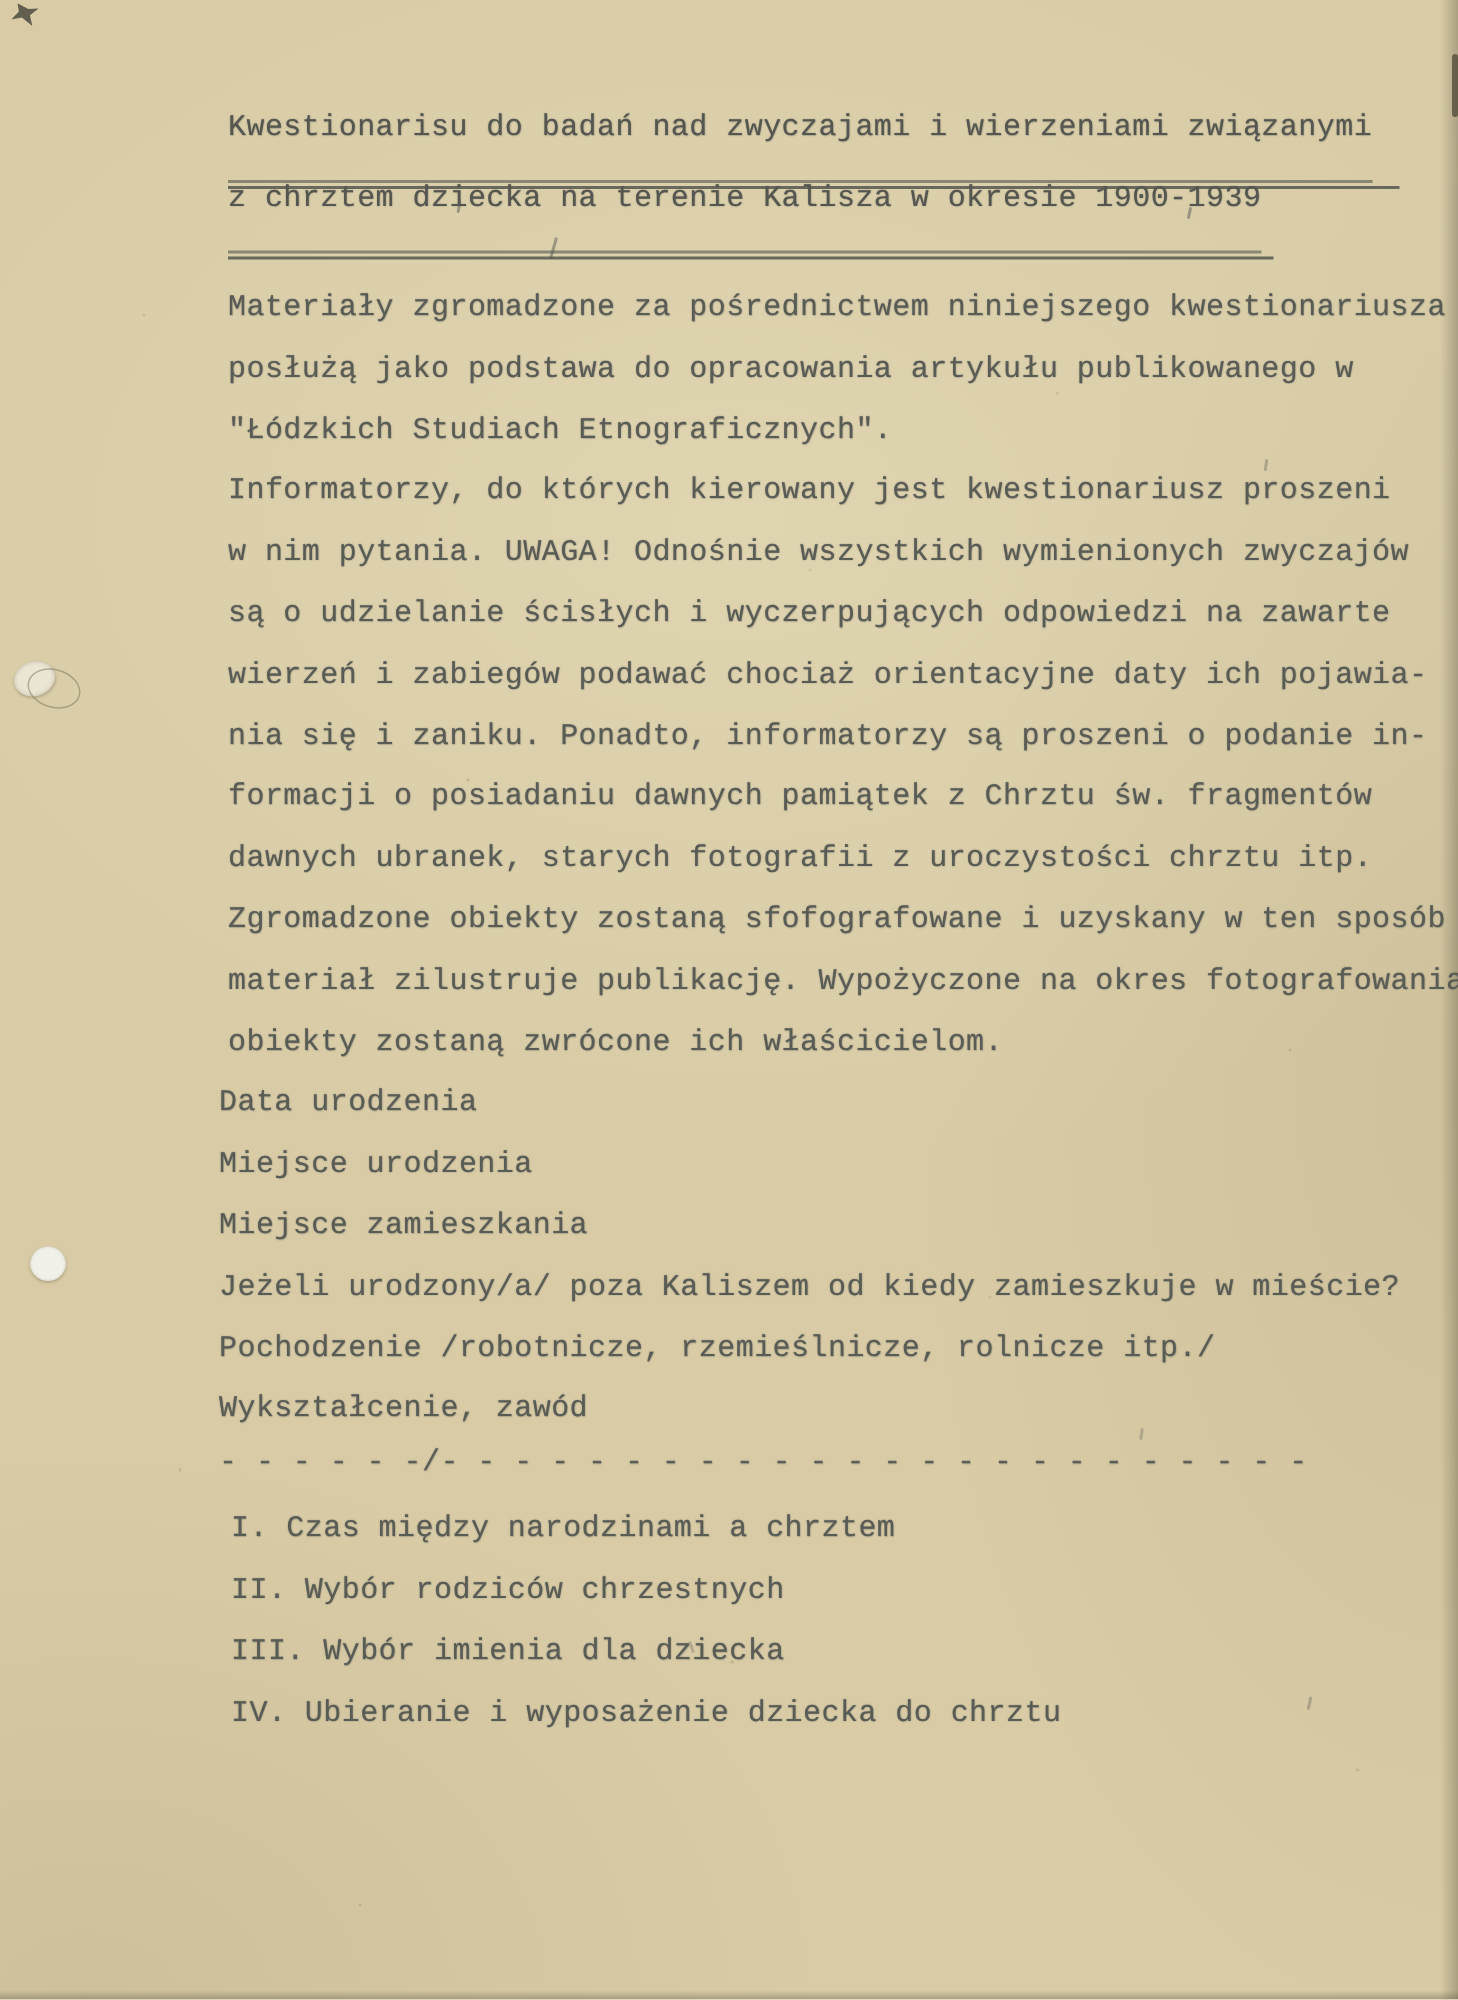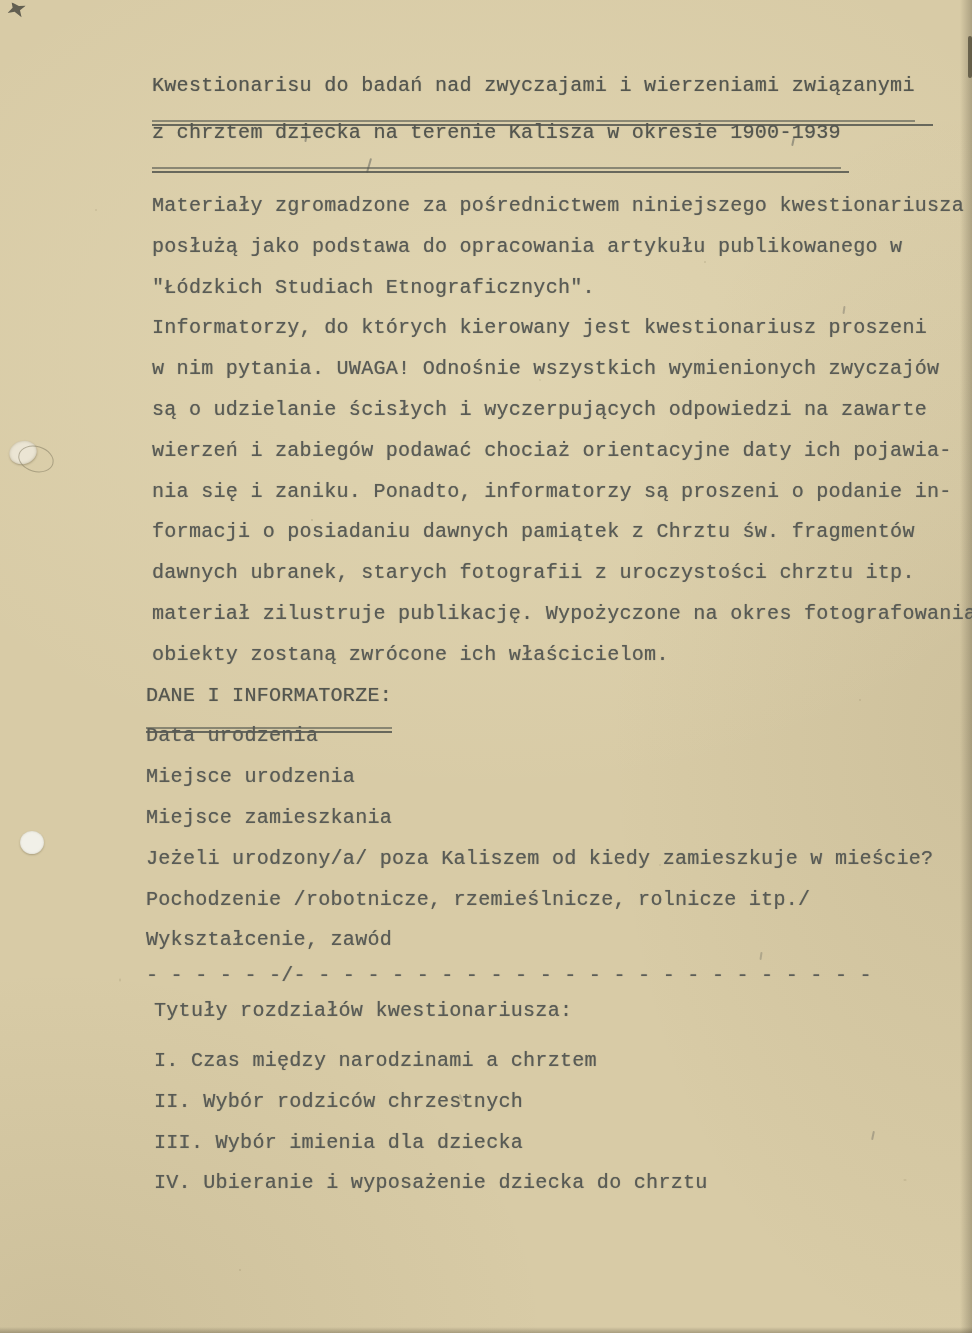--- a/index.html
+++ b/index.html
@@ -118,40 +118,37 @@
       <div class="line">Materiały zgromadzone za pośrednictwem niniejszego kwestionariusza</div>
       <div class="line">posłużą jako podstawa do opracowania artykułu publikowanego w</div>
       <div class="line">"Łódzkich Studiach Etnograficznych".</div>
       <div class="line">Informatorzy, do których kierowany jest kwestionariusz proszeni</div>
       <div class="line">w nim pytania. UWAGA! Odnośnie wszystkich wymienionych zwyczajów</div>
       <div class="line">są o udzielanie ścisłych i wyczerpujących odpowiedzi na zawarte</div>
       <div class="line">wierzeń i zabiegów podawać chociaż orientacyjne daty ich pojawia-</div>
       <div class="line">nia się i zaniku. Ponadto, informatorzy są proszeni o podanie in-</div>
       <div class="line">formacji o posiadaniu dawnych pamiątek z Chrztu św. fragmentów</div>
       <div class="line">dawnych ubranek, starych fotografii z uroczystości chrztu itp.</div>
+      <div class="line">Zgromadzone obiekty zostaną sfofografowane i uzyskany w ten sposób</div>
       <div class="line">materiał zilustruje publikację. Wypożyczone na okres fotografowania</div>
       <div class="line">obiekty zostaną zwrócone ich właścicielom.</div>
     </div>
 
-    <div class="line dane">
-      <span class="u-outer"><span class="u-inner">DANE I INFORMATORZE:</span></span>
-    </div>
 
     <div>
       <div class="line">Data urodzenia</div>
       <div class="line">Miejsce urodzenia</div>
       <div class="line">Miejsce zamieszkania</div>
       <div class="line">Jeżeli urodzony/a/ poza Kaliszem od kiedy zamieszkuje w mieście?</div>
       <div class="line">Pochodzenie /robotnicze, rzemieślnicze, rolnicze itp./</div>
       <div class="line">Wykształcenie, zawód</div>
     </div>
 
     <div class="sep">- - - - - -/- - - - - - - - - - - - - - - - - - - - - - - -</div>
 
-    <div class="line chapters-heading">Tytuły rozdziałów kwestionariusza:</div>
 
     <div class="chapters">
       <div class="line">I. Czas między narodzinami a chrztem</div>
       <div class="line">II. Wybór rodziców chrzestnych</div>
       <div class="line">III. Wybór imienia dla dziecka</div>
       <div class="line">IV. Ubieranie i wyposażenie dziecka do chrztu</div>
     </div>
 
   </div>
 </div>

